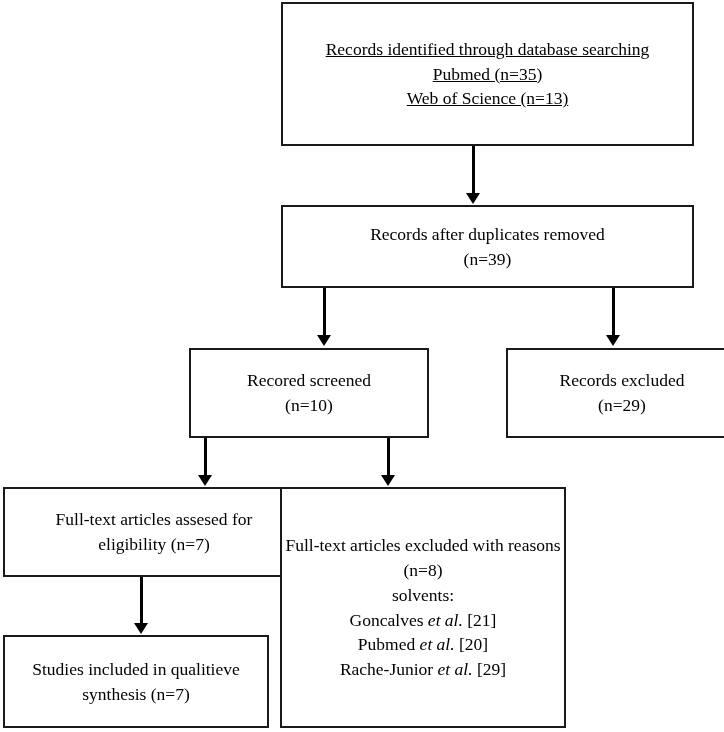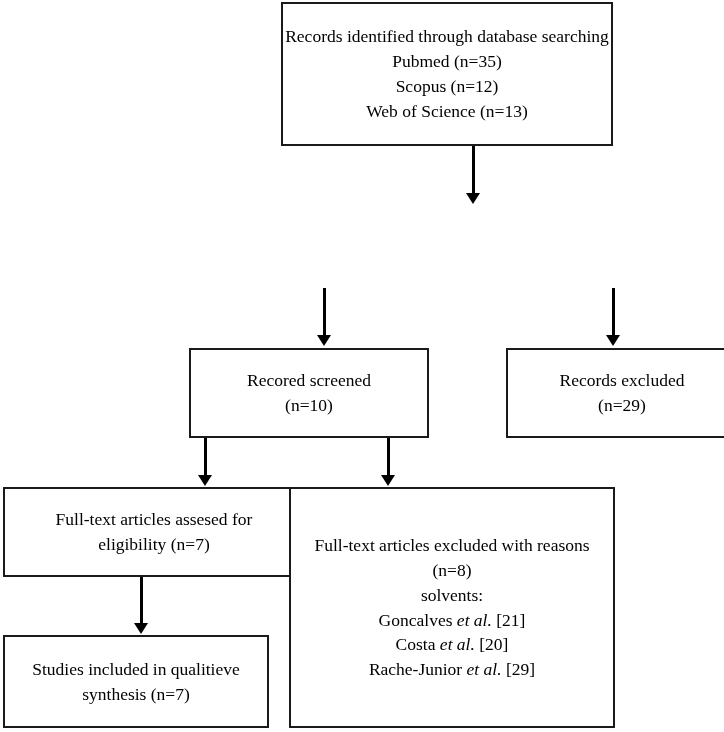--- a/index.html
+++ b/index.html
@@ -30,26 +30,26 @@
     font-size: 17.5px;
   }
   .node .line {
     display: block;
     white-space: nowrap;
   }
   .node .line i {
     font-style: italic;
   }
   
-  #node-identified   { left: 281px; top: 2px;   width: 332px; height: 144px; }
+  #node-identified   { left: 281px; top: 2px;   width: 413px; height: 144px; text-decoration: underline; }
   #node-duplicates   { left: 281px; top: 205px; width: 413px; height: 83px;  }
   #node-screened     { left: 189px; top: 348px; width: 240px; height: 90px; align-items: center;  }
   #node-excluded     { left: 506px; top: 348px; width: 232px; height: 90px;  }
   #node-fulltext     { left: 3px;   top: 487px; width: 302px; height: 90px;  }
-  #node-reasons      { left: 289px; top: 487px; width: 326px; height: 241px; }
+  #node-reasons      { left: 280px; top: 487px; width: 286px; height: 241px; }
   #node-included     { left: 3px;   top: 635px; width: 266px; height: 93px;  }
 
   
   .conn {
     position: absolute;
     width: 0;
     border-left: 3px solid #000000;
   }
   .arrowhead {
     position: absolute;
@@ -73,27 +73,30 @@
   #head-4       { left: 134px; top: 623px; }
 </style>
 </head>
 <body>
 
 <div id="diagram">
 
   <div class="node" id="node-identified">
     <span class="line">Records identified through database searching</span>
     <span class="line">Pubmed (n=35)</span>
-    <span class="line">Scopus (n=12)</span>
     <span class="line">Web of Science (n=13)</span>
   </div>
 
   <div class="conn" id="conn-1"></div>
   <div class="arrowhead" id="head-1"></div>
 
+  <div class="node" id="node-duplicates">
+    <span class="line">Records after duplicates removed</span>
+    <span class="line">(n=39)</span>
+  </div>
 
   <div class="conn" id="conn-2-left"></div>
   <div class="arrowhead" id="head-2-left"></div>
   <div class="conn" id="conn-2-right"></div>
   <div class="arrowhead" id="head-2-right"></div>
 
   <div class="node" id="node-screened">
     <span class="line">Recored screened</span>
     <span class="line">(n=10)</span>
   </div>
@@ -111,21 +114,21 @@
   <div class="node" id="node-fulltext">
     <span class="line">Full-text articles assesed for</span>
     <span class="line">eligibility (n=7)</span>
   </div>
 
   <div class="node" id="node-reasons">
     <span class="line">Full-text articles excluded with reasons</span>
     <span class="line">(n=8)</span>
     <span class="line">solvents:</span>
     <span class="line"><span>Goncalves</span> <i>et al.</i> <span>[21]</span></span>
-    <span class="line"><span>Costa</span> <i>et al.</i> <span>[20]</span></span>
+    <span class="line"><span>Pubmed</span> <i>et al.</i> <span>[20]</span></span>
     <span class="line"><span>Rache-Junior</span> <i>et al.</i> <span>[29]</span></span>
   </div>
 
   <div class="conn" id="conn-4"></div>
   <div class="arrowhead" id="head-4"></div>
 
   <div class="node" id="node-included">
     <span class="line">Studies included in qualitieve</span>
     <span class="line">synthesis (n=7)</span>
   </div>

